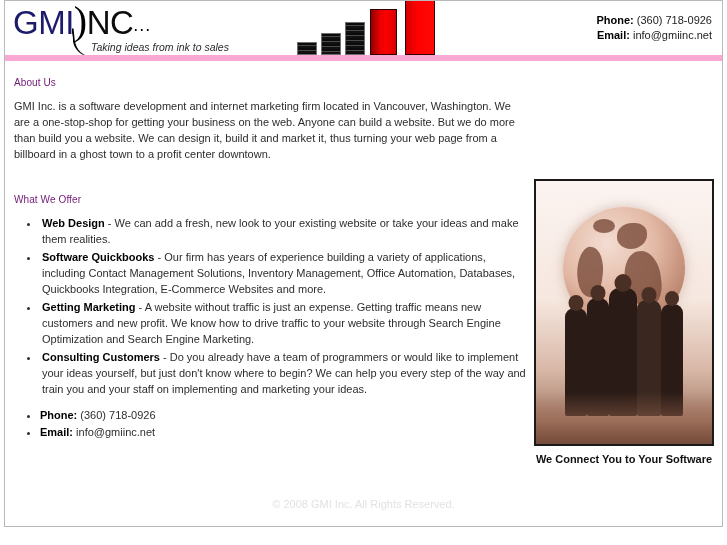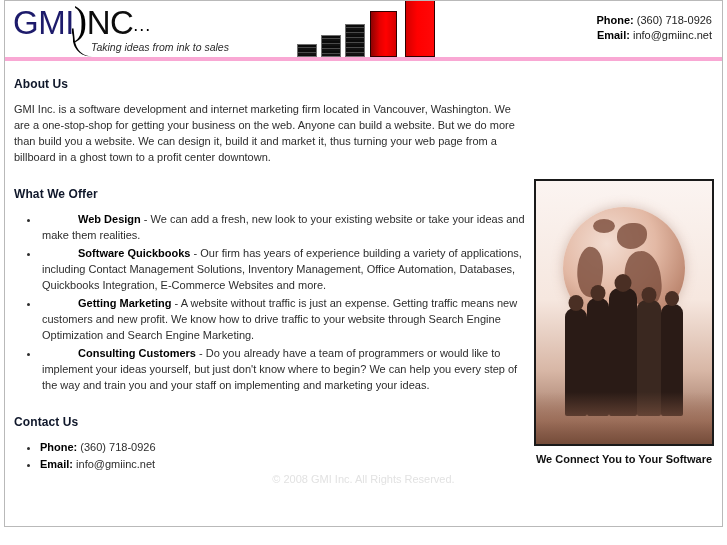--- a/index.html
+++ b/index.html
@@ -22,21 +22,21 @@
     margin: 0 auto;
     border: 1px solid #b9b9b9;
     box-sizing: border-box;
     background: #ffffff;
   }
 
   
   .header {
     position: relative;
     height: 60px;
-    border-bottom: 4px solid #f9a8d4;
+    border-bottom: 6px solid #f9a8d4;
     box-sizing: border-box;
     overflow: hidden;
   }
 
   .logo-block {
     position: absolute;
     left: 8px;
     top: 2px;
     width: 280px;
     height: 56px;
@@ -137,27 +137,27 @@
   }
 
   .maincol {
     position: absolute;
     left: 9px;
     top: 16px;
     width: 513px;
   }
 
   h2.section {
-    color: #0f172a;
-    font-size: 12px;
-    font-weight: bold;
+    color: #701a75;
+    font-size: 10px;
+    font-weight: normal;
     margin: 0 0 10px 0;
     letter-spacing: 0.1px;
   }
-  h2.section.spaced { margin-top: 22px; }
+  h2.section.spaced { margin-top: 32px; }
 
   p.body {
     font-size: 11px;
     line-height: 16px;
     color: #2d2d2d;
     margin: 0 0 4px 0;
     text-align: left;
   }
 
   ul.services {
@@ -165,21 +165,21 @@
     padding-left: 26px;
     list-style: disc;
   }
   ul.services li {
     font-size: 11px;
     line-height: 16px;
     color: #2d2d2d;
     margin-bottom: 2px;
     padding-left: 2px;
   }
-  ul.services li b { color: #000; font-weight: bold; margin-left: 36px; }
+  ul.services li b { color: #000; font-weight: bold; }
 
   ul.contactlist {
     margin: 10px 0 0 0;
     padding-left: 26px;
     list-style: disc;
   }
   ul.contactlist li {
     font-size: 11px;
     line-height: 17px;
     color: #2d2d2d;
@@ -266,21 +266,21 @@
     font-size: 11px;
     font-weight: bold;
     color: #111;
   }
 
   
   .footer {
     position: absolute;
     left: 0;
     right: 0;
-    top: 472px;
+    top: 497px;
     text-align: center;
     font-size: 11px;
     color: #e2e2e2;
   }
 </style>
 </head>
 <body>
 
 <div id="page">
 
@@ -331,21 +331,20 @@
           <b>Software Quickbooks</b><span> - Our firm has years of experience building a variety of applications, including Contact Management Solutions, Inventory Management, Office Automation, Databases, Quickbooks Integration, E-Commerce Websites and more.</span>
         </li>
         <li>
           <b>Getting Marketing</b><span> - A website without traffic is just an expense. Getting traffic means new customers and new profit. We know how to drive traffic to your website through Search Engine Optimization and Search Engine Marketing.</span>
         </li>
         <li>
           <b>Consulting Customers</b><span> - Do you already have a team of programmers or would like to implement your ideas yourself, but just don't know where to begin? We can help you every step of the way and train you and your staff on implementing and marketing your ideas.</span>
         </li>
       </ul>
 
-      <h2 class="section spaced">Contact Us</h2>
 
       <ul class="contactlist">
         <li>
           <b>Phone:</b><span> (360) 718-0926</span>
         </li>
         <li>
           <b>Email:</b><span> info@gmiinc.net</span>
         </li>
       </ul>
     </div>

